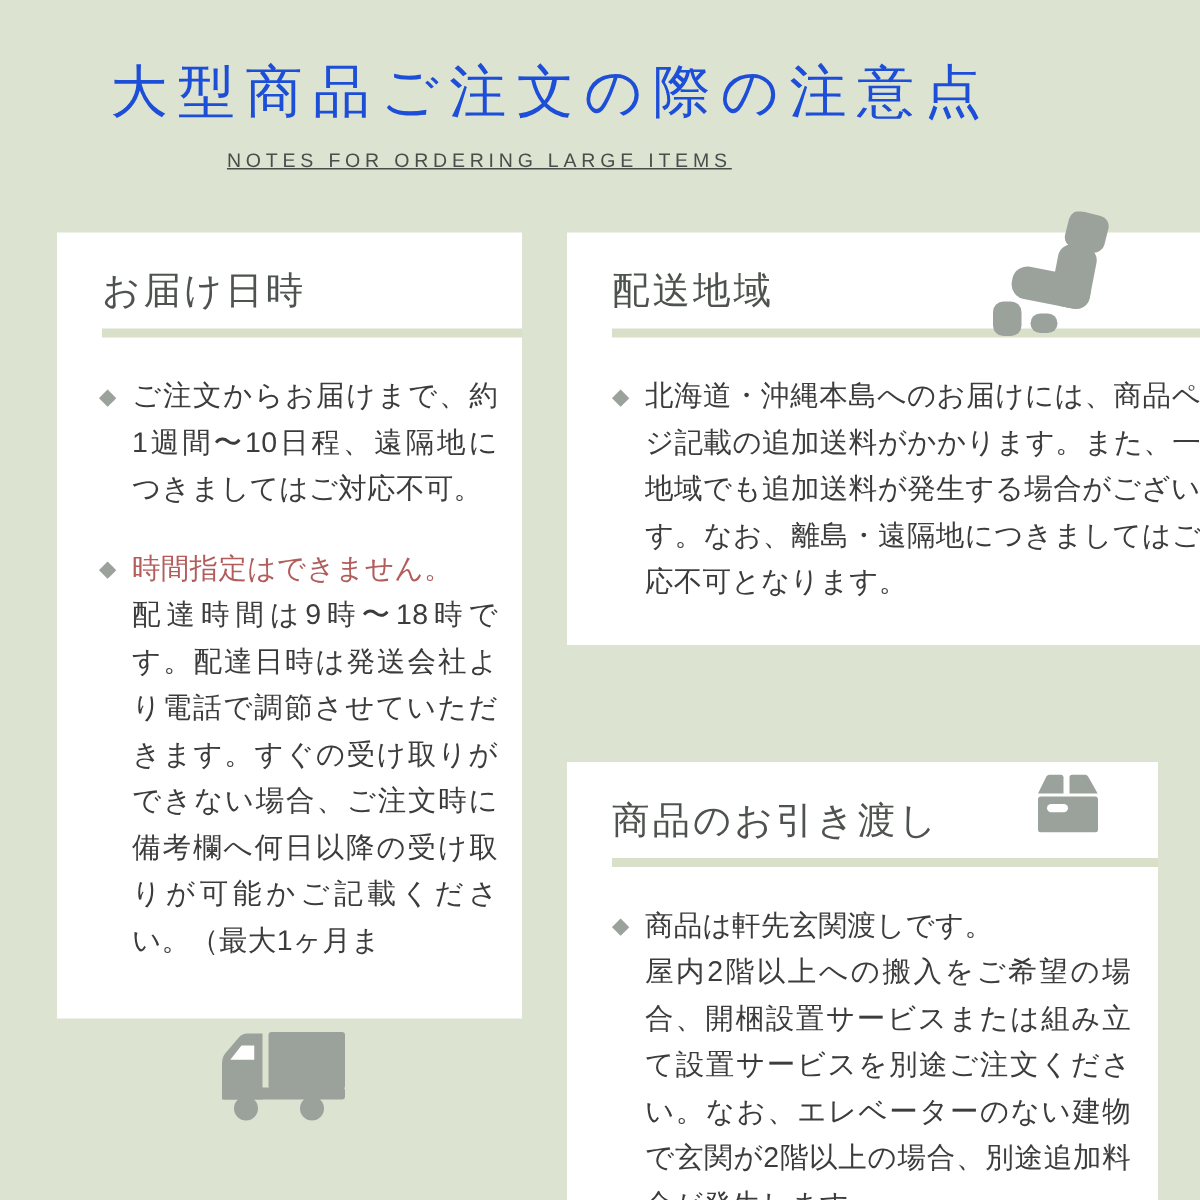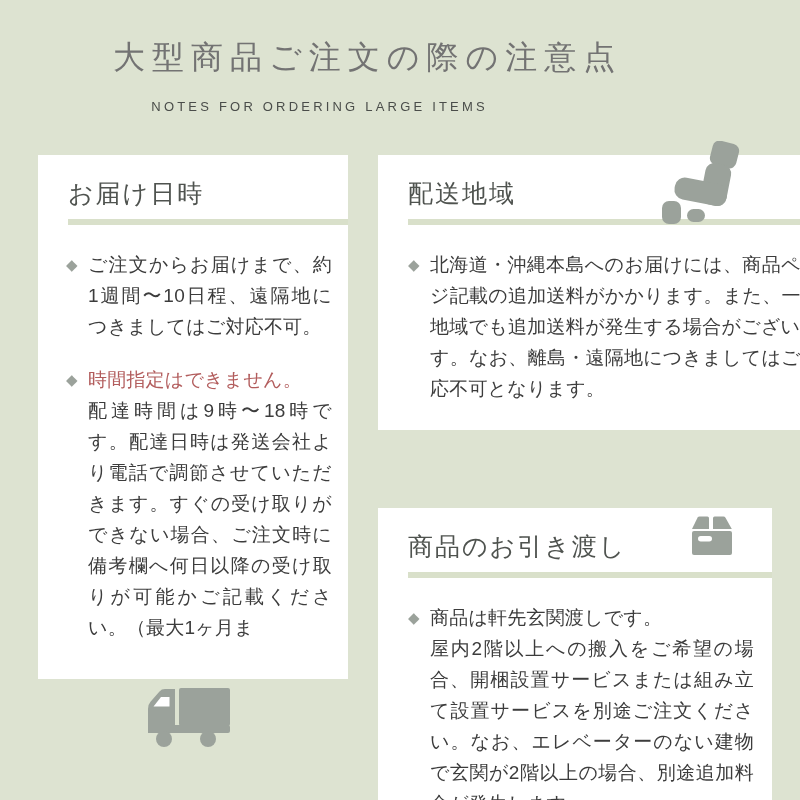--- a/index.html
+++ b/index.html
@@ -10,27 +10,27 @@
   html,body{width:800px;height:800px;}
   body{
     font-family:"Liberation Sans","DejaVu Sans",sans-serif;
     background:var(--background);
     position:relative;
     overflow:hidden;
   }
   .page{position:absolute;inset:0;}
   .title{
     position:absolute;top:36px;left:0;width:728px;
-    text-align:center;font-size:32px;font-weight:400;
-    letter-spacing:7px;color:#737373;text-indent:7px;
+    text-align:center;font-size:38px;font-weight:400;
+    letter-spacing:7px;color:#1d4ed8;text-indent:7px;
   }
   .subtitle{
     position:absolute;top:99px;left:0;width:636px;
     text-align:center;font-size:13px;font-weight:500;
-    letter-spacing:3.2px;color:#4a4d4a;text-indent:3.2px;
+    letter-spacing:3.2px;color:#4a4d4a;text-indent:3.2px;text-decoration:underline;
   }
   .card{
     position:absolute;background:var(--card);
   }
   .card-left{left:38px;top:155px;width:310px;height:524px;}
   .card-topright{left:378px;top:155px;width:460px;height:275px;}
   .card-bottomright{left:378px;top:480px;width:394px;height:307px;margin-top:28px;}
   .card h2{
     margin:22px 0 0 30px;font-size:25px;font-weight:500;
     letter-spacing:2px;color:var(--heading);position:relative;z-index:2;

